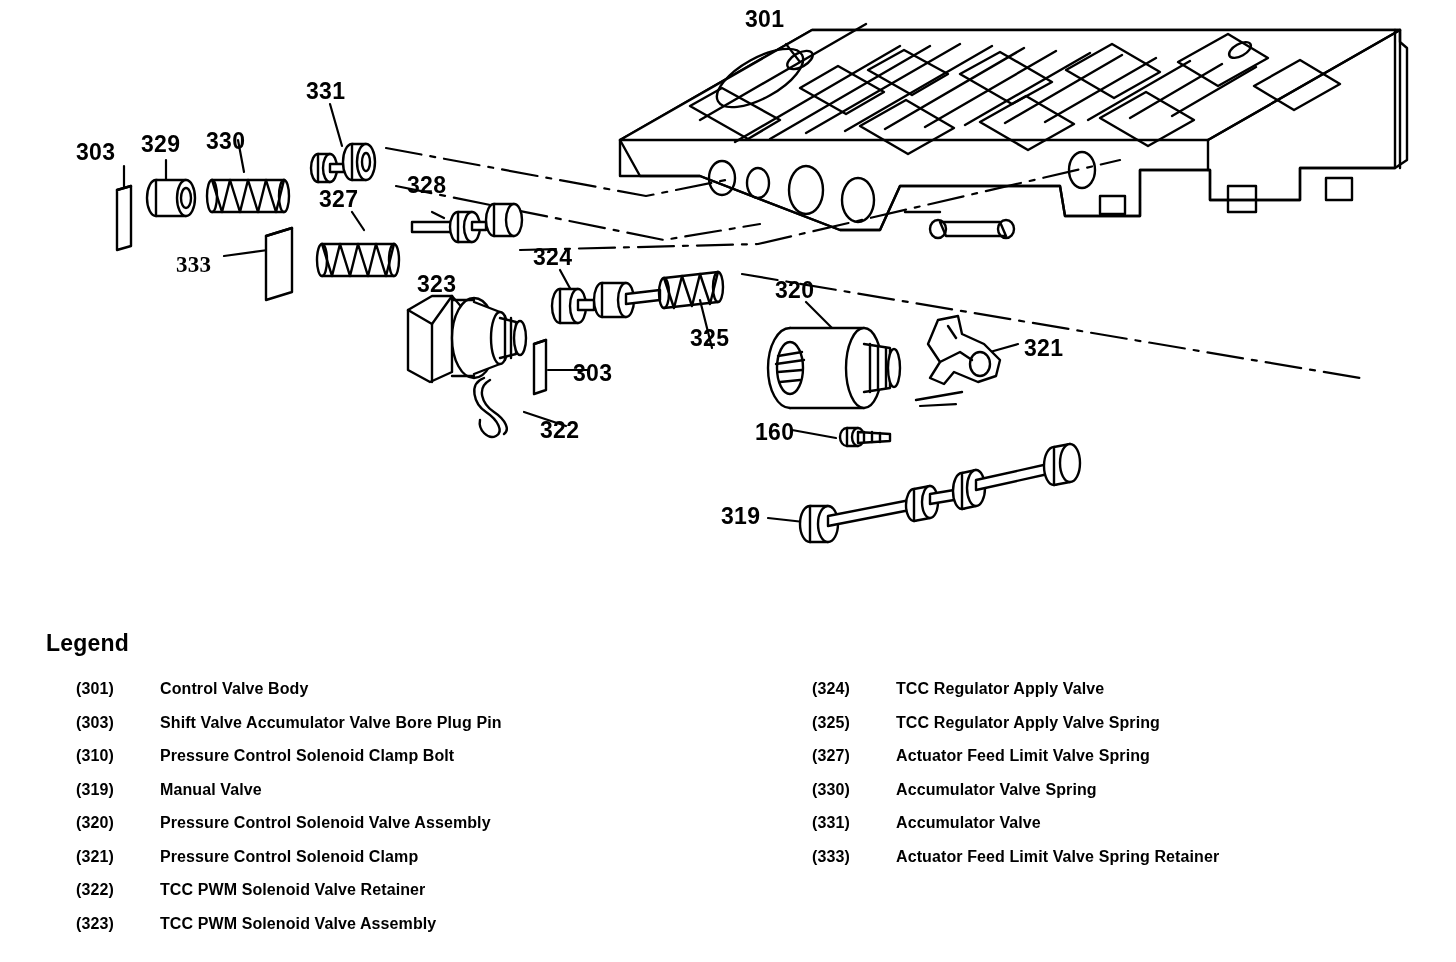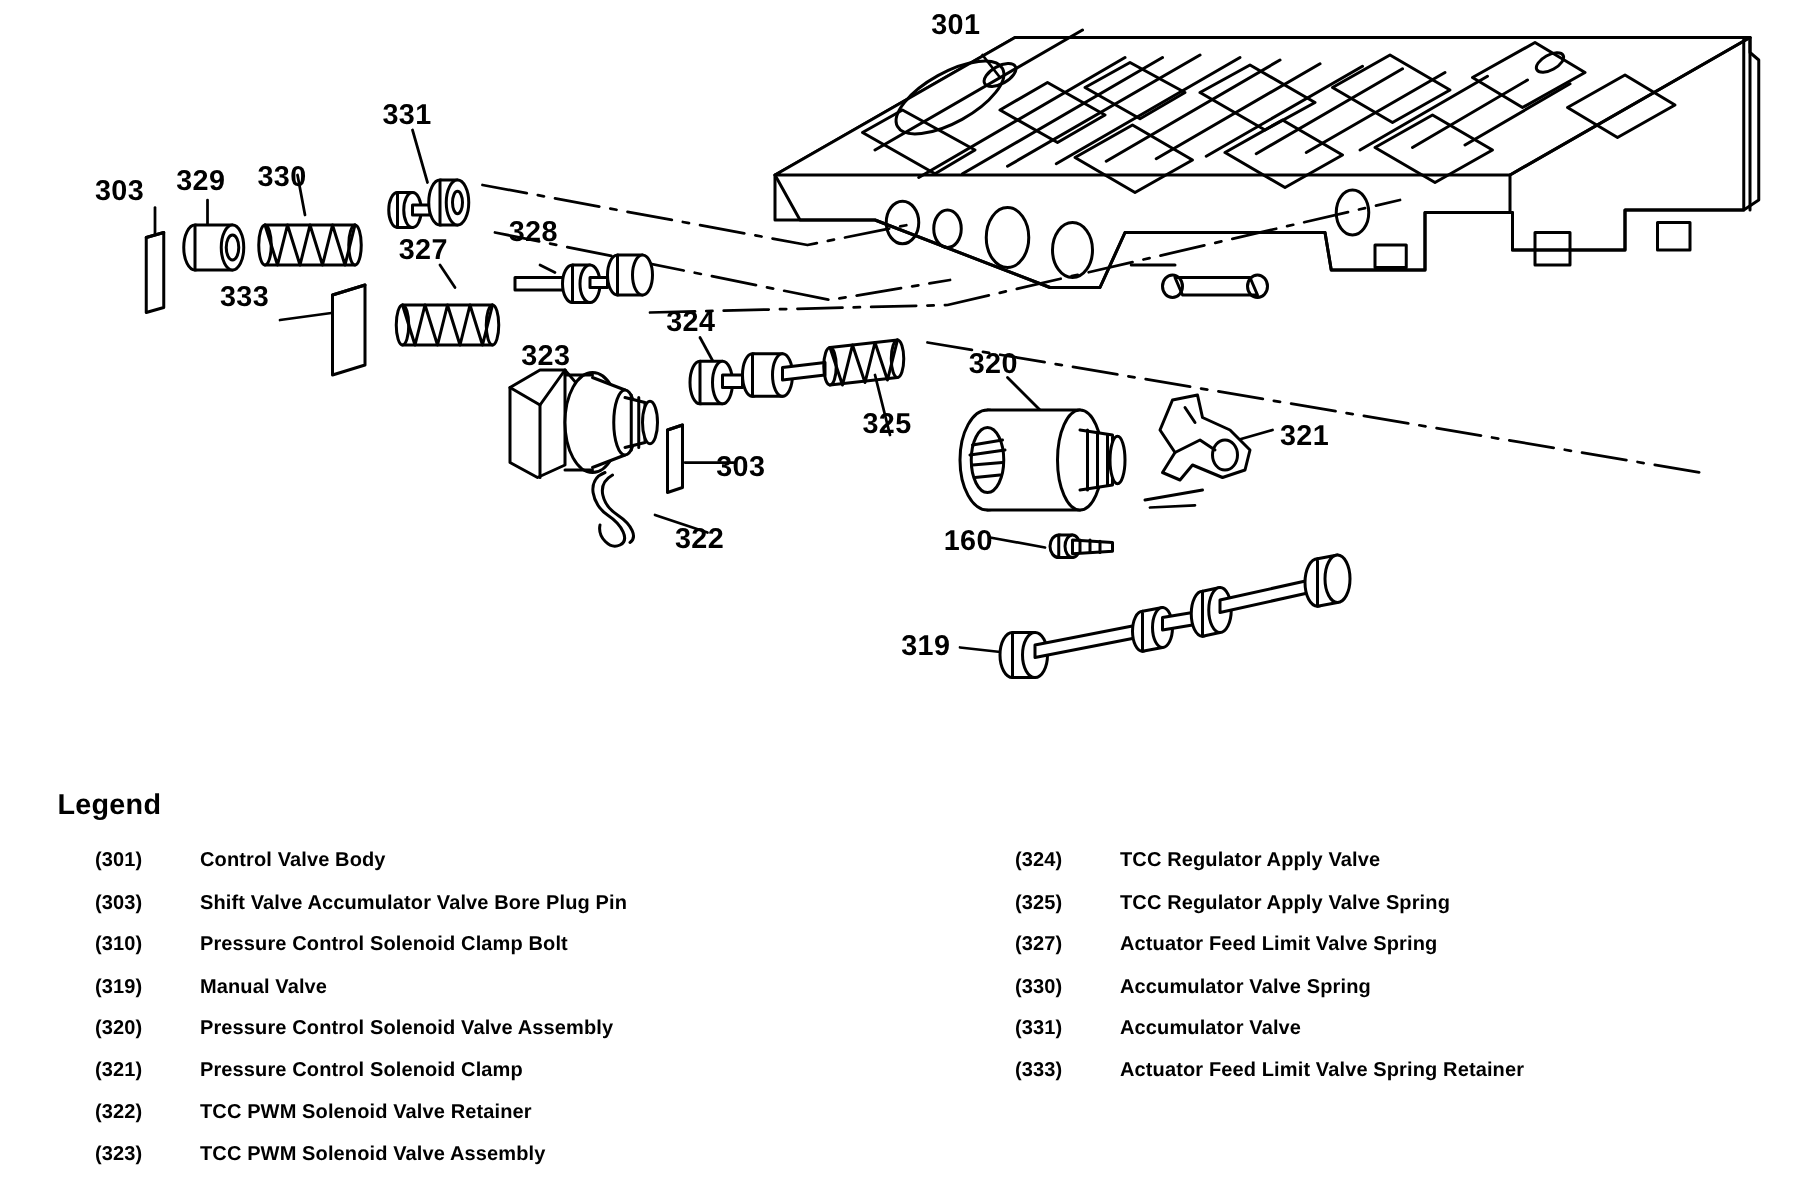--- a/index.html
+++ b/index.html
@@ -305,21 +305,21 @@
     </g>
   </svg>
 
   <div class="callout" style="left:745px; top:6px;">301</div>
   <div class="callout" style="left:306px; top:78px;">331</div>
   <div class="callout" style="left:206px; top:108px;margin-top:20px;">330</div>
   <div class="callout" style="left:141px; top:131px;">329</div>
   <div class="callout" style="left:76px; top:139px;">303</div>
   <div class="callout" style="left:319px; top:186px;">327</div>
   <div class="callout" style="left:407px; top:172px;">328</div>
-  <div class="callout" style="left:176px; top:224px;">333</div>
+  <div class="callout" style="left:176px; top:252px;font-family:Liberation Serif, serif;">333</div>
   <div class="callout" style="left:533px; top:244px;">324</div>
   <div class="callout" style="left:417px; top:271px;">323</div>
   <div class="callout" style="left:775px; top:277px;">320</div>
   <div class="callout" style="left:1024px; top:335px;">321</div>
   <div class="callout" style="left:690px; top:325px;">325</div>
   <div class="callout" style="left:573px; top:360px;">303</div>
   <div class="callout" style="left:540px; top:417px;">322</div>
   <div class="callout" style="left:755px; top:419px;">160</div>
   <div class="callout" style="left:721px; top:503px;">319</div>
 </div>

